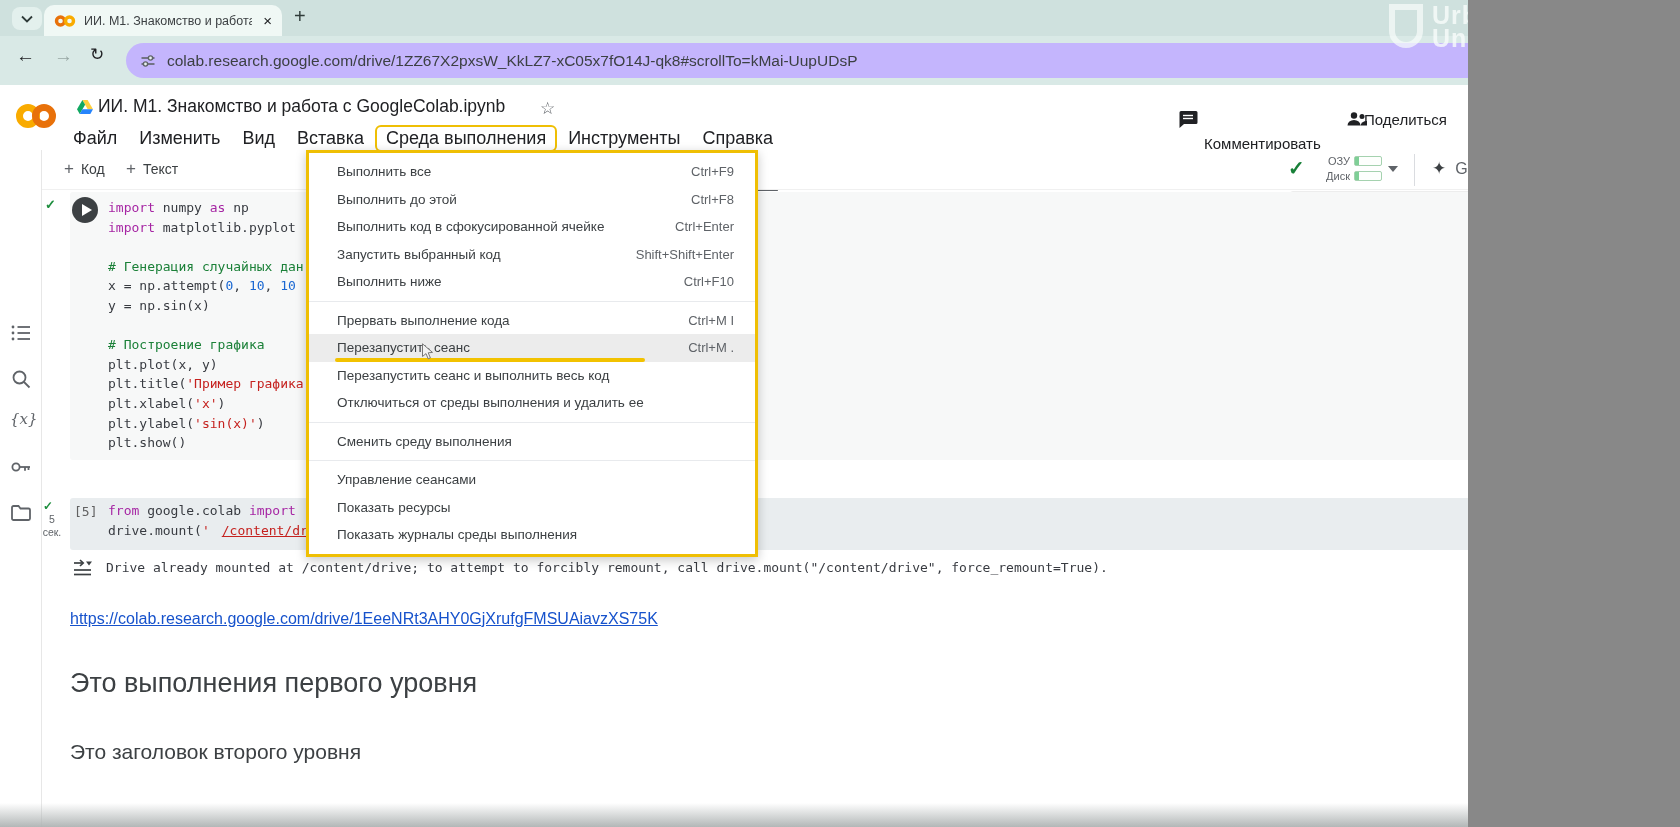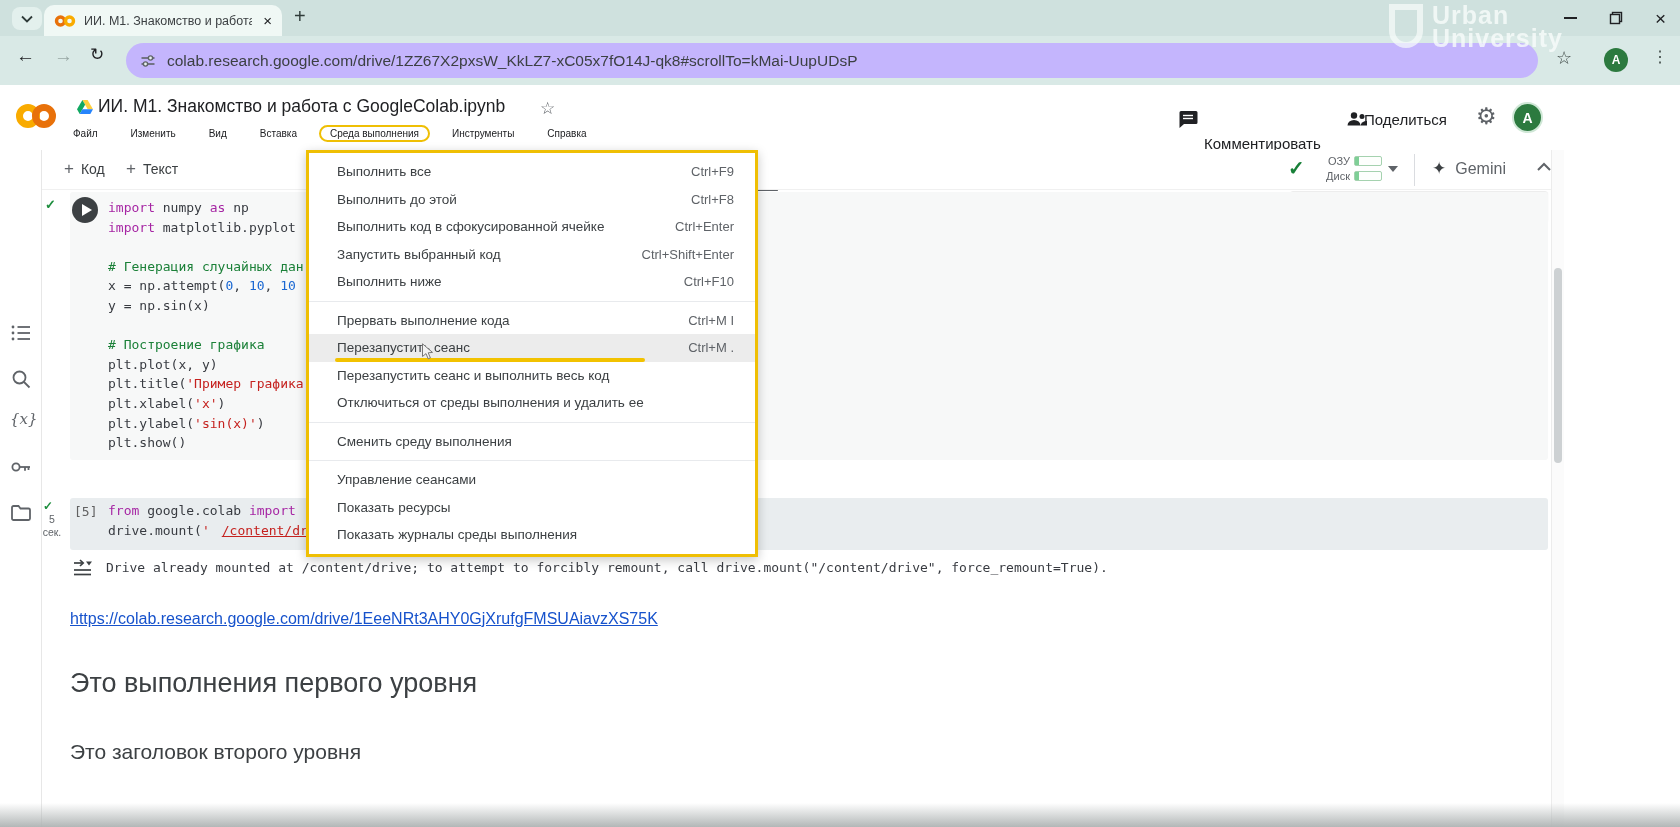--- a/index.html
+++ b/index.html
@@ -1,18 +1,18 @@
 <!DOCTYPE html>
 <html><head>
 <meta charset="utf-8">
 <style>
   * { margin:0; padding:0; box-sizing:border-box; }
   html,body { background:#888; }
   #screen {
-    position:relative; width:1680px; height:827px; overflow:hidden;
+    position:relative; width:1468px; height:827px; overflow:hidden;
     background:#fff; font-family:"Liberation Sans", sans-serif;
     -webkit-font-smoothing:antialiased;
   }
   .abs { position:absolute; }
 
   
   .tabstrip { position:absolute; left:0; top:0; width:1680px; height:36px; background:#cfe1de; }
   .tab-chevron { position:absolute; left:12px; top:7px; width:30px; height:23px; border-radius:8px; background:#e3f0ed; display:flex; align-items:center; justify-content:center; }
   .tab { position:absolute; left:44px; top:5px; width:238px; height:31px; background:#f0f8f5; border-radius:10px 10px 0 0; display:flex; align-items:center; padding:0 10px; }
   .tab-title { font-size:12.5px; color:#3c4043; white-space:nowrap; overflow:hidden; max-width:168px; margin-left:8px; }
@@ -26,23 +26,23 @@
   
   .urlrow { position:absolute; left:0; top:36px; width:1680px; height:49px; background:#d9e9e6; }
   .navbtn { position:absolute; top:10px; font-size:19px; color:#202124; line-height:1; }
   .urlpill { position:absolute; left:126px; top:7px; width:1412px; height:35px; border-radius:18px; background:#c4b5fd; display:flex; align-items:center; padding:0 14px; }
   .urltext { font-size:15.5px; color:#3c4043; margin-left:11px; white-space:nowrap; overflow:hidden; }
   .chip-avatar { width:24px; height:24px; border-radius:50%; background:#2c7a3f; color:#fff; font-size:12px; font-weight:bold; display:flex; align-items:center; justify-content:center; }
 
   
   .colabheader { position:absolute; left:0; top:85px; width:1680px; height:65px; background:#fff; }
   .nb-title { position:absolute; left:98px; top:11px; font-size:17.5px; color:#202124; }
-  .menubar { position:absolute; left:62px; top:40px; display:flex; align-items:center; font-size:10px; color:#202124;gap:11px; }
+  .menubar { position:absolute; left:62px; top:40px; display:flex; align-items:center; font-size:18px; color:#202124; }
   .mb-item { padding:3px 11px; white-space:nowrap; }
-  .mb-item.active { border:2px solid #EFBF04; border-radius:11px; padding:1px 9px; }
+  .mb-item.active { border:2px solid #EFBF04; border-radius:6px; padding:1px 9px; }
   .save-status { margin-left:10px; font-size:13.5px; color:#5f6368; text-decoration:underline; white-space:nowrap; }
   .hdr-label { font-size:15px; color:#202124; }
   .hdr-avatar { position:absolute; left:1512px; top:17px; width:31px; height:31px; border-radius:50%; background:#2c7a3f; color:#fff; font-weight:bold; font-size:14px; display:flex; align-items:center; justify-content:center; border:2px solid #cfe7d6; }
 
   
   .sidebar { position:absolute; left:0; top:150px; width:42px; height:677px; background:#fff; border-right:1px solid #e7e7e7; }
   .sb-ic { position:absolute; left:10px; width:22px; height:22px; color:#5f6368; }
 
   
   .nbtoolbar { position:absolute; left:42px; top:150px; width:1514px; height:40px; background:#fff; border-bottom:1px solid #f0f0f0; }
@@ -336,21 +336,21 @@
       <div class="menu-item">
         <span class="mi-label">Выполнить до этой</span>
         <span class="mi-shortcut">Ctrl+F8</span>
       </div>
       <div class="menu-item">
         <span class="mi-label">Выполнить код в сфокусированной ячейке</span>
         <span class="mi-shortcut">Ctrl+Enter</span>
       </div>
       <div class="menu-item">
         <span class="mi-label">Запустить выбранный код</span>
-        <span class="mi-shortcut">Ctrl+Shift+Enter</span>
+        <span class="mi-shortcut">Shift+Shift+Enter</span>
       </div>
       <div class="menu-item">
         <span class="mi-label">Выполнить ниже</span>
         <span class="mi-shortcut">Ctrl+F10</span>
       </div>
       <div class="menu-divider"></div>
       <div class="menu-item">
         <span class="mi-label">Прервать выполнение кода</span>
         <span class="mi-shortcut">Ctrl+M I</span>
       </div>

